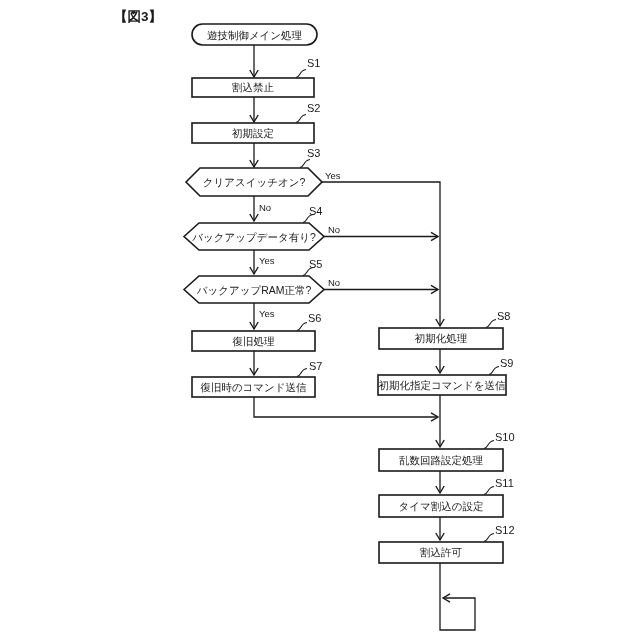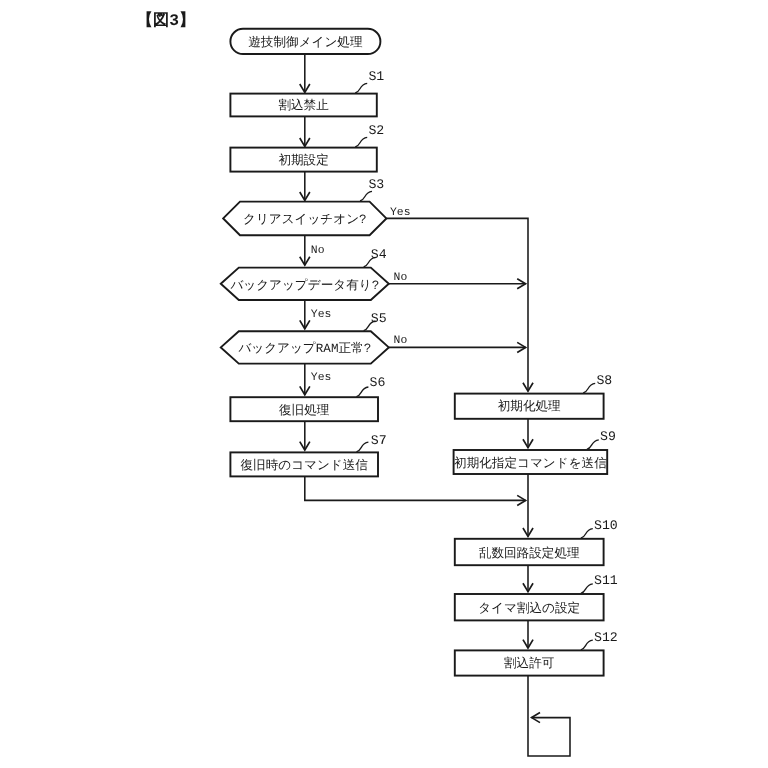--- a/index.html
+++ b/index.html
@@ -1,19 +1,19 @@
 <!DOCTYPE html>
 <html style="--ink: #1a1a1a; --bg: #ffffff;"><head>
 <meta charset="utf-8">
 <style>
   html,body { margin:0; padding:0; background:#ffffff; }
   .stage {
     position:relative; width:640px; height:640px;
     background:var(--bg,#ffffff);
-    font-family:Liberation Mono, monospace;
+    font-family:Liberation Sans, sans-serif;
     overflow:hidden;
   }
   svg { display:block; }
   .shape  { fill:#ffffff; stroke:var(--ink,#1a1a1a); stroke-width:1.6; }
   .edge   { fill:none; stroke:var(--ink,#1a1a1a); stroke-width:1.3; }
   .leader { fill:none; stroke:var(--ink,#1a1a1a); stroke-width:1.1; }
   text { fill:var(--ink,#1a1a1a); }
   .node-label   { font-size:10.5px; text-anchor:middle; }
   .step-label   { font-size:11px; text-anchor:start; }
   .branch-label { font-size:9.5px; text-anchor:start; }

